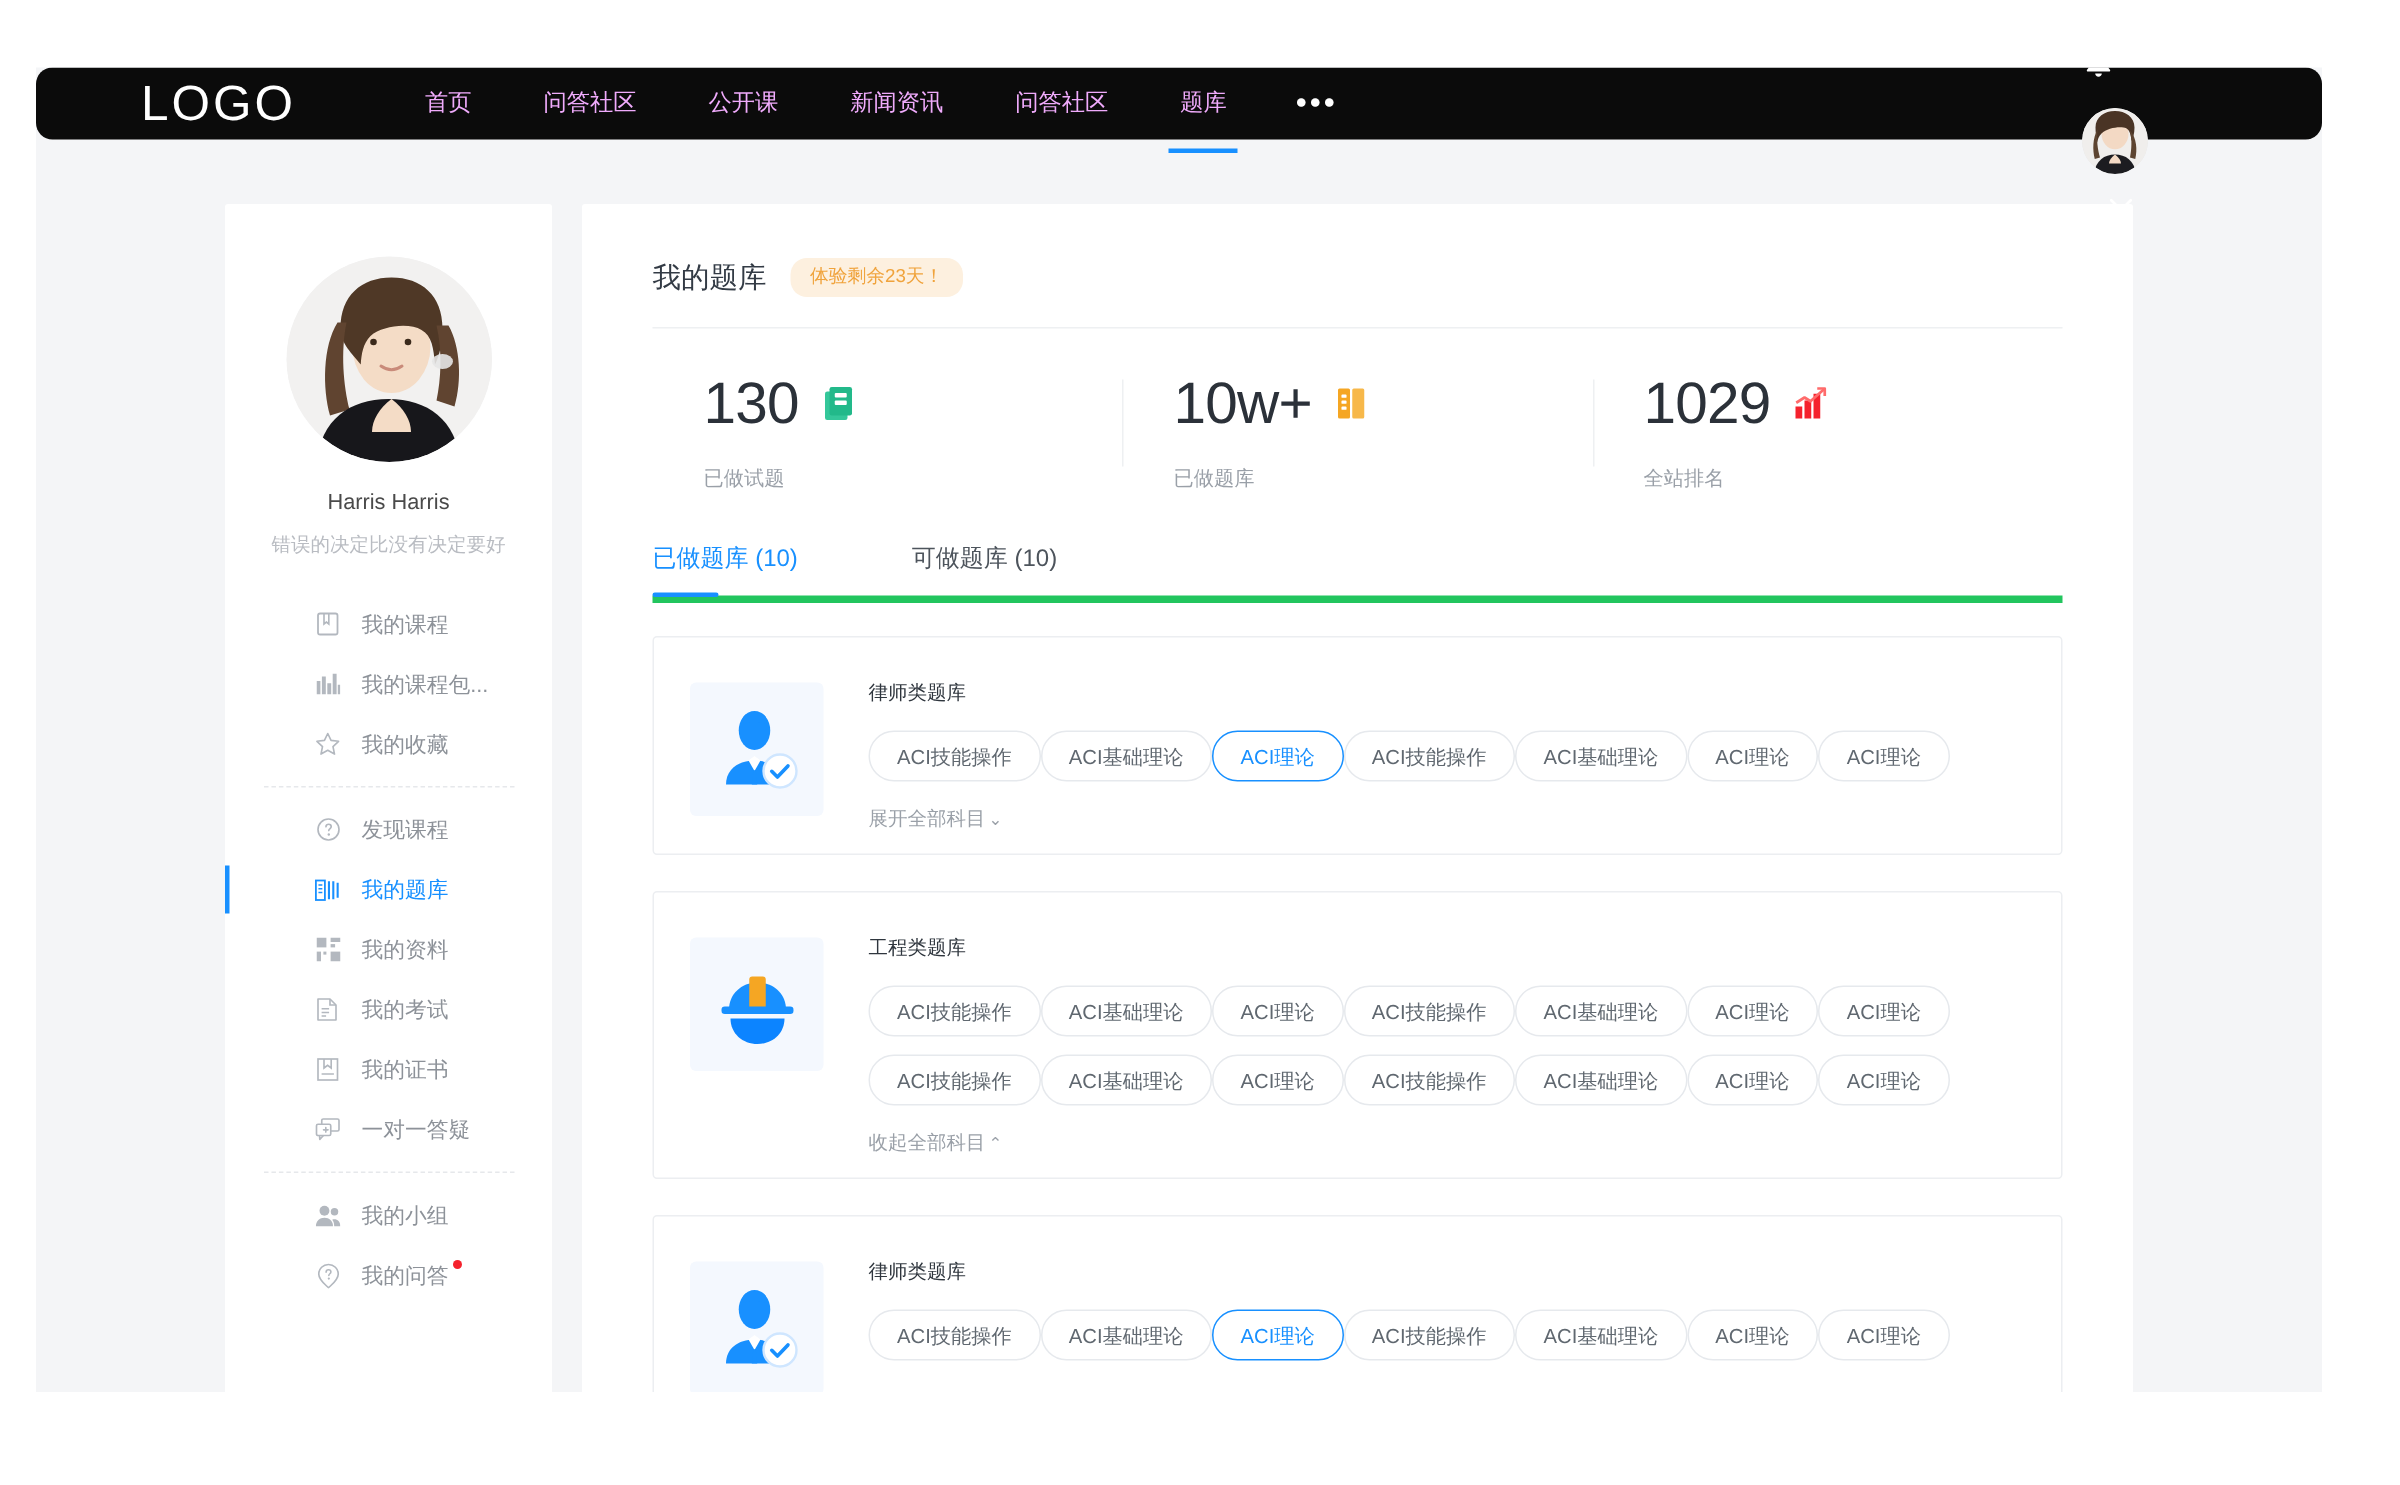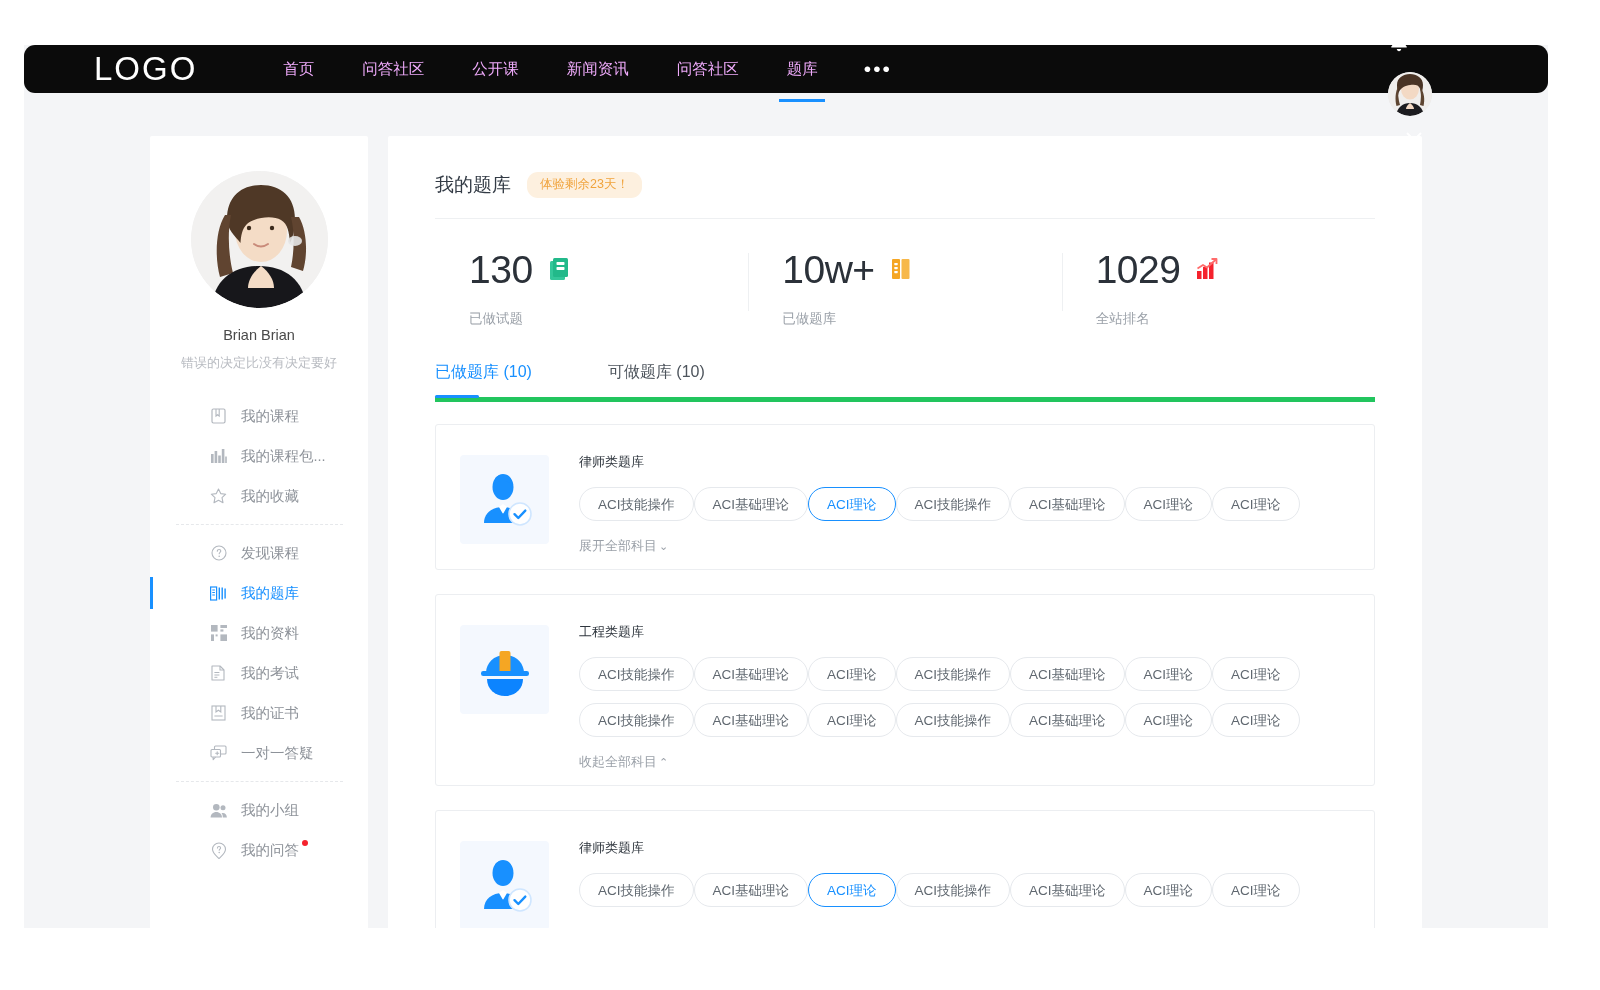--- a/index.html
+++ b/index.html
@@ -462,21 +462,21 @@
               <path d="M100 46c4 17 3 36 0 50l12 4c5-17 4-40-4-54z" fill="#604430"></path>
               <path d="M20 137c3-28 22-42 48-42s45 14 48 42z" fill="#17171b"></path>
               <path d="M70 95c-8 6-13 14-13 22h26c0-8-5-16-13-22z" fill="#f4dcc6"></path>
               <ellipse cx="104" cy="70" rx="7" ry="5" fill="#e6e6e6" opacity="0.9"></ellipse>
               <circle cx="58" cy="57" r="2.2" fill="#3b2a1c"></circle>
               <circle cx="81" cy="57" r="2.2" fill="#3b2a1c"></circle>
               <path d="M63 73q7 5 14 0" stroke="#c98b7a" stroke-width="2" fill="none" stroke-linecap="round"></path>
             </g>
           </svg>
         </div>
-        <div class="side-name">Brian Brian</div>
+        <div class="side-name">Harris Harris</div>
         <div class="side-motto">错误的决定比没有决定要好</div>
 
         <div class="side-menu">
 
           <div class="side-item">
             <span class="si-icon">
               <svg width="15" height="16" viewBox="0 0 15 16">
                   <rect x="1" y="1" width="13" height="14" rx="1.4" stroke="currentColor" stroke-width="1.2" fill="none"></rect>
                   <path d="M5 1v7l1.6-1.3L8.2 8V1" stroke="currentColor" stroke-width="1.1" fill="none"></path>
                 </svg>

